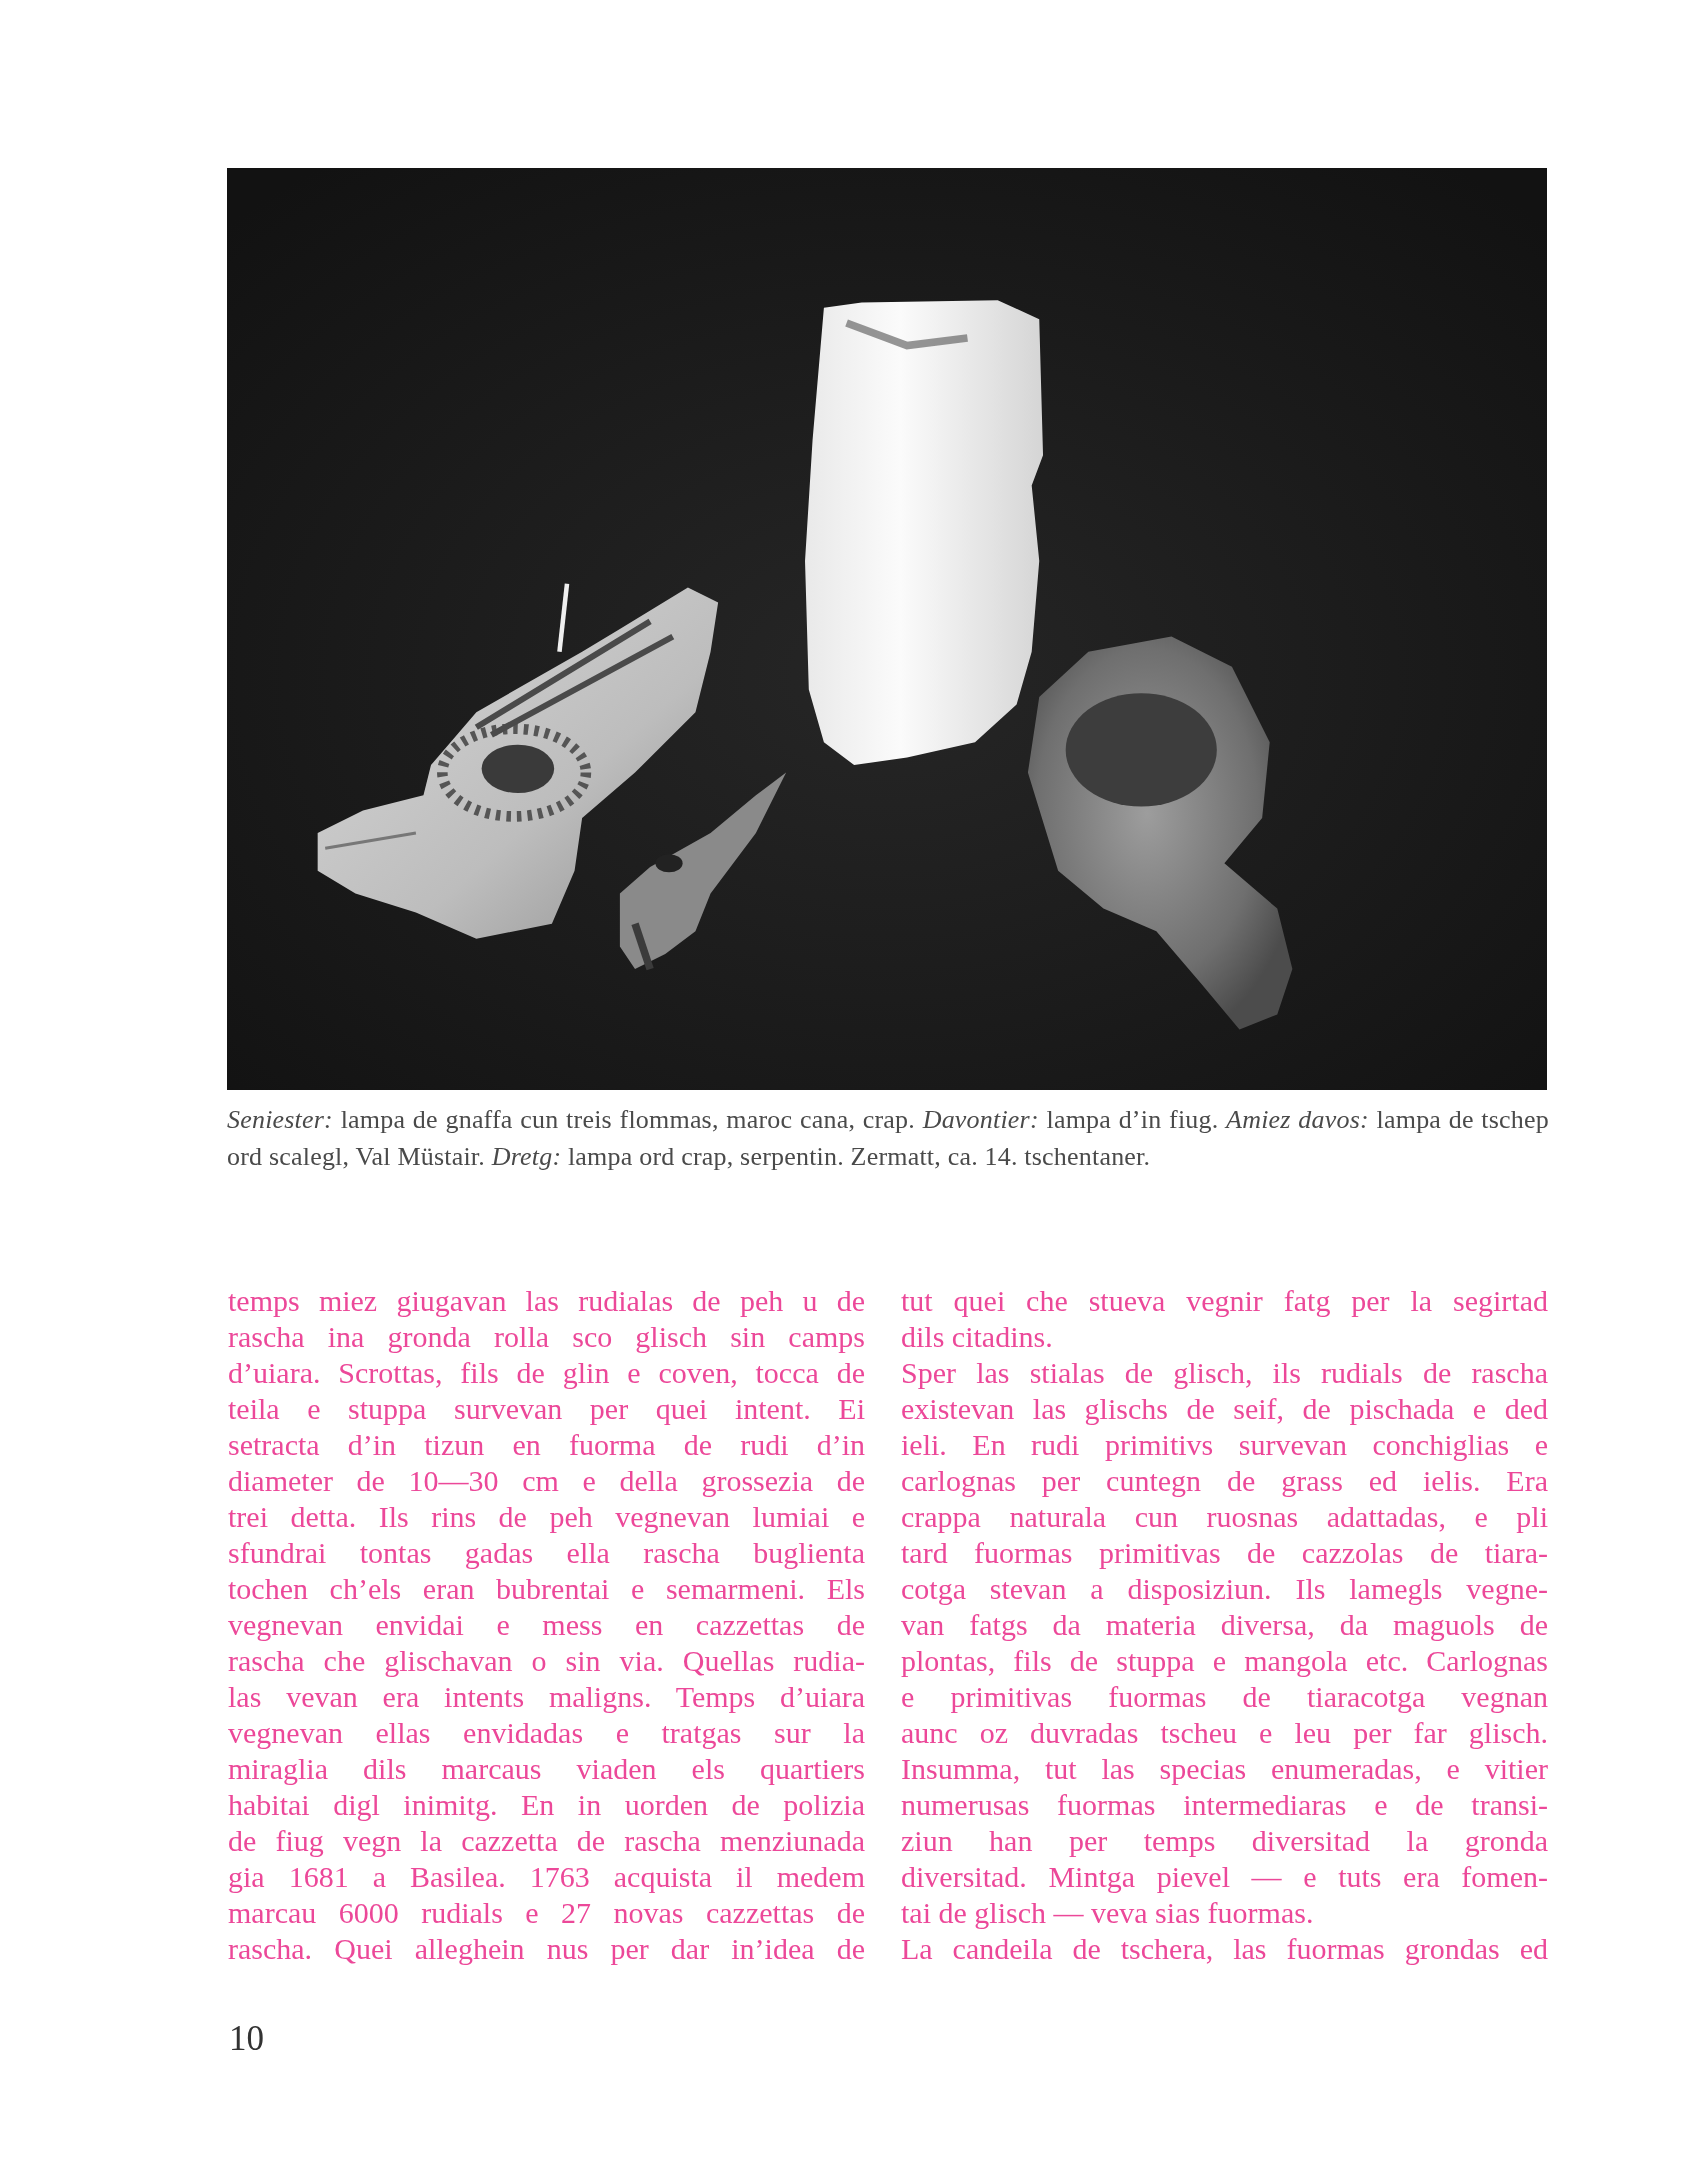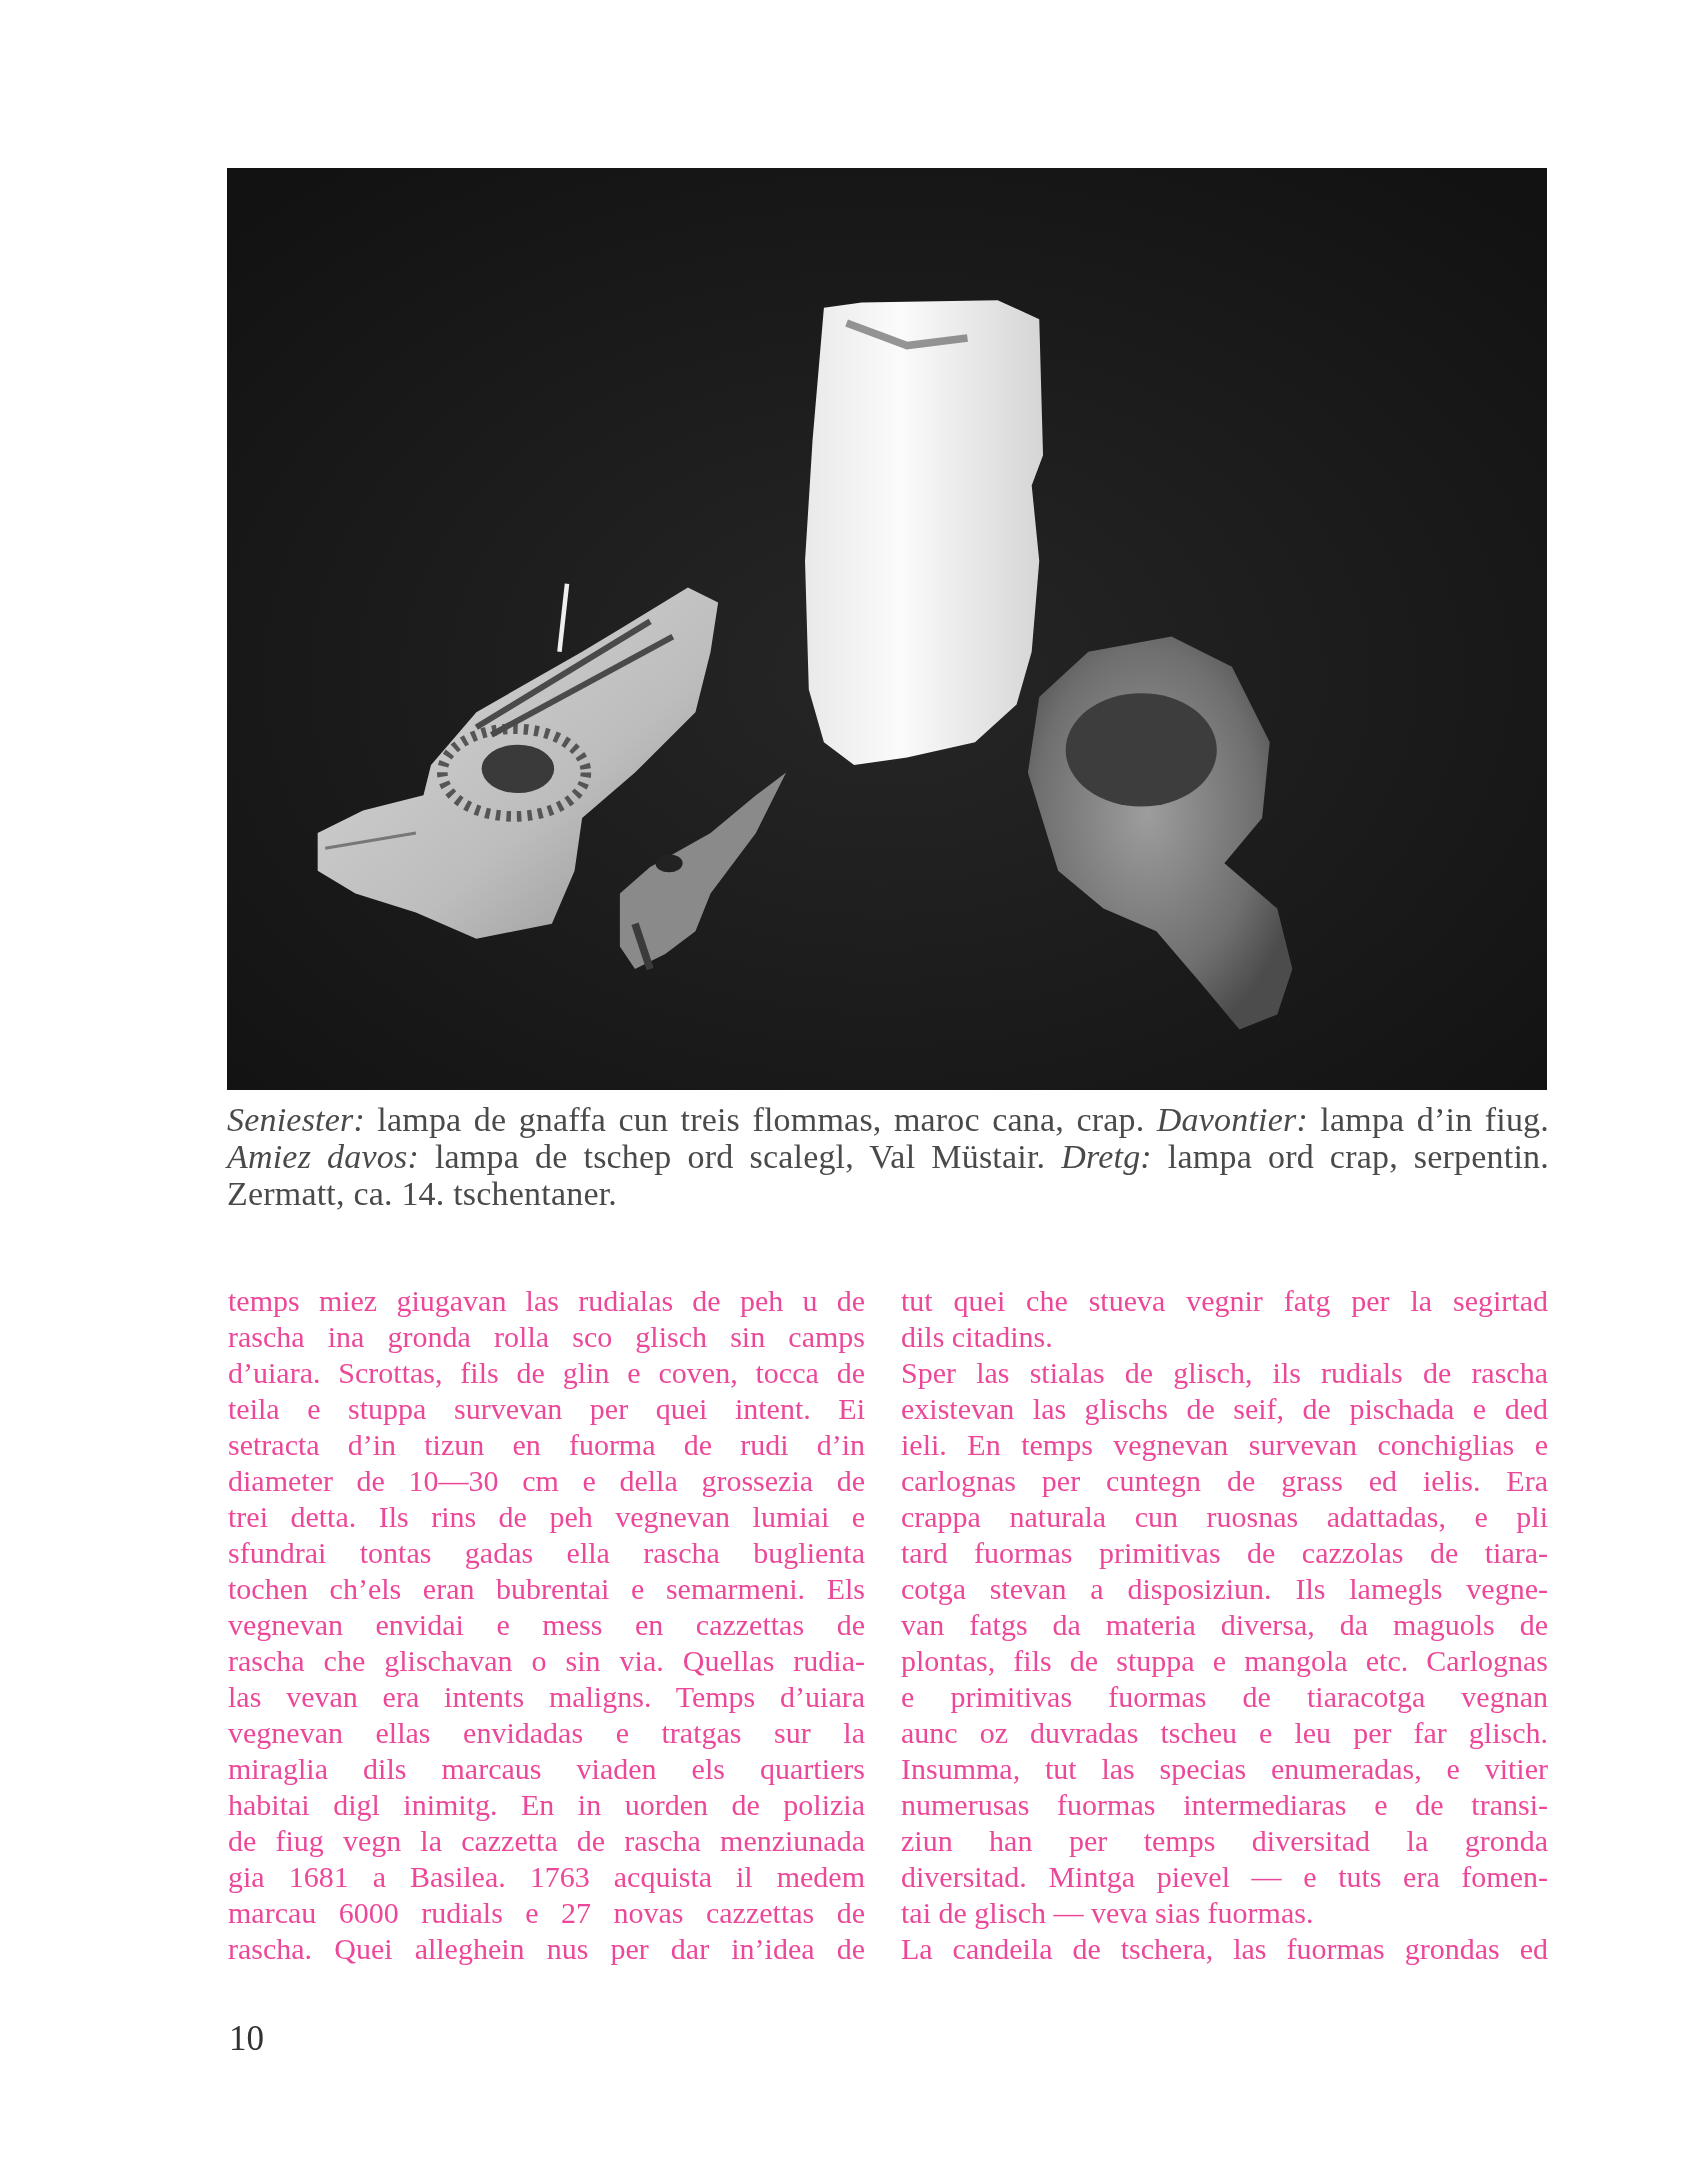--- a/index.html
+++ b/index.html
@@ -4,21 +4,21 @@
 <style>
   html, body { margin: 0; padding: 0; background: #ffffff; }
   body { width: 1706px; height: 2183px; position: relative; overflow: hidden;
          font-family: "Liberation Serif", "DejaVu Serif", serif; color: #222; }
 
   .photo { position: absolute; left: 227px; top: 168px; width: 1320px; height: 922px;
            background: #161616; overflow: hidden; }
   .photo svg { position: absolute; left: 0; top: 0; width: 100%; height: 100%; }
 
   .caption { position: absolute; left: 227px; top: 1101px; width: 1322px;
-             font-size: 34px; line-height: 37px; color: #4a4a4a;
+             font-size: 26px; line-height: 37px; color: #4a4a4a;
              text-align: justify; letter-spacing: 0.2px; }
   .caption i { font-style: italic; }
 
   .col { position: absolute; top: 1283px; font-size: 30px; line-height: 36px;
          color: #ec4899; text-align: justify; }
   .col-left { left: 228px; width: 637px; }
   .col-right { left: 901px; width: 647px; }
   .col .ln { display: block; text-align: justify; text-align-last: justify; white-space: nowrap; }
   .col .ln.last { text-align-last: left; }
 
@@ -103,21 +103,21 @@
   <span class="ln">gia 1681 a Basilea. 1763 acquista il medem</span>
   <span class="ln">marcau 6000 rudials e 27 novas cazzettas de</span>
   <span class="ln">rascha. Quei alleghein nus per dar in’idea de</span>
 </div>
 
 <div class="col col-right">
   <span class="ln">tut quei che stueva vegnir fatg per la segirtad</span>
   <span class="ln last">dils citadins.</span>
   <span class="ln">Sper las stialas de glisch, ils rudials de rascha</span>
   <span class="ln">existevan las glischs de seif, de pischada e ded</span>
-  <span class="ln">ieli. En temps vegnevan survevan conchiglias e</span>
+  <span class="ln">ieli. En rudi primitivs survevan conchiglias e</span>
   <span class="ln">carlognas per cuntegn de grass ed ielis. Era</span>
   <span class="ln">crappa naturala cun ruosnas adattadas, e pli</span>
   <span class="ln">tard fuormas primitivas de cazzolas de tiara-</span>
   <span class="ln">cotga stevan a disposiziun. Ils lamegls vegne-</span>
   <span class="ln">van fatgs da materia diversa, da maguols de</span>
   <span class="ln">plontas, fils de stuppa e mangola etc. Carlognas</span>
   <span class="ln">e primitivas fuormas de tiaracotga vegnan</span>
   <span class="ln">aunc oz duvradas tscheu e leu per far glisch.</span>
   <span class="ln">Insumma, tut las specias enumeradas, e vitier</span>
   <span class="ln">numerusas fuormas intermediaras e de transi-</span>

